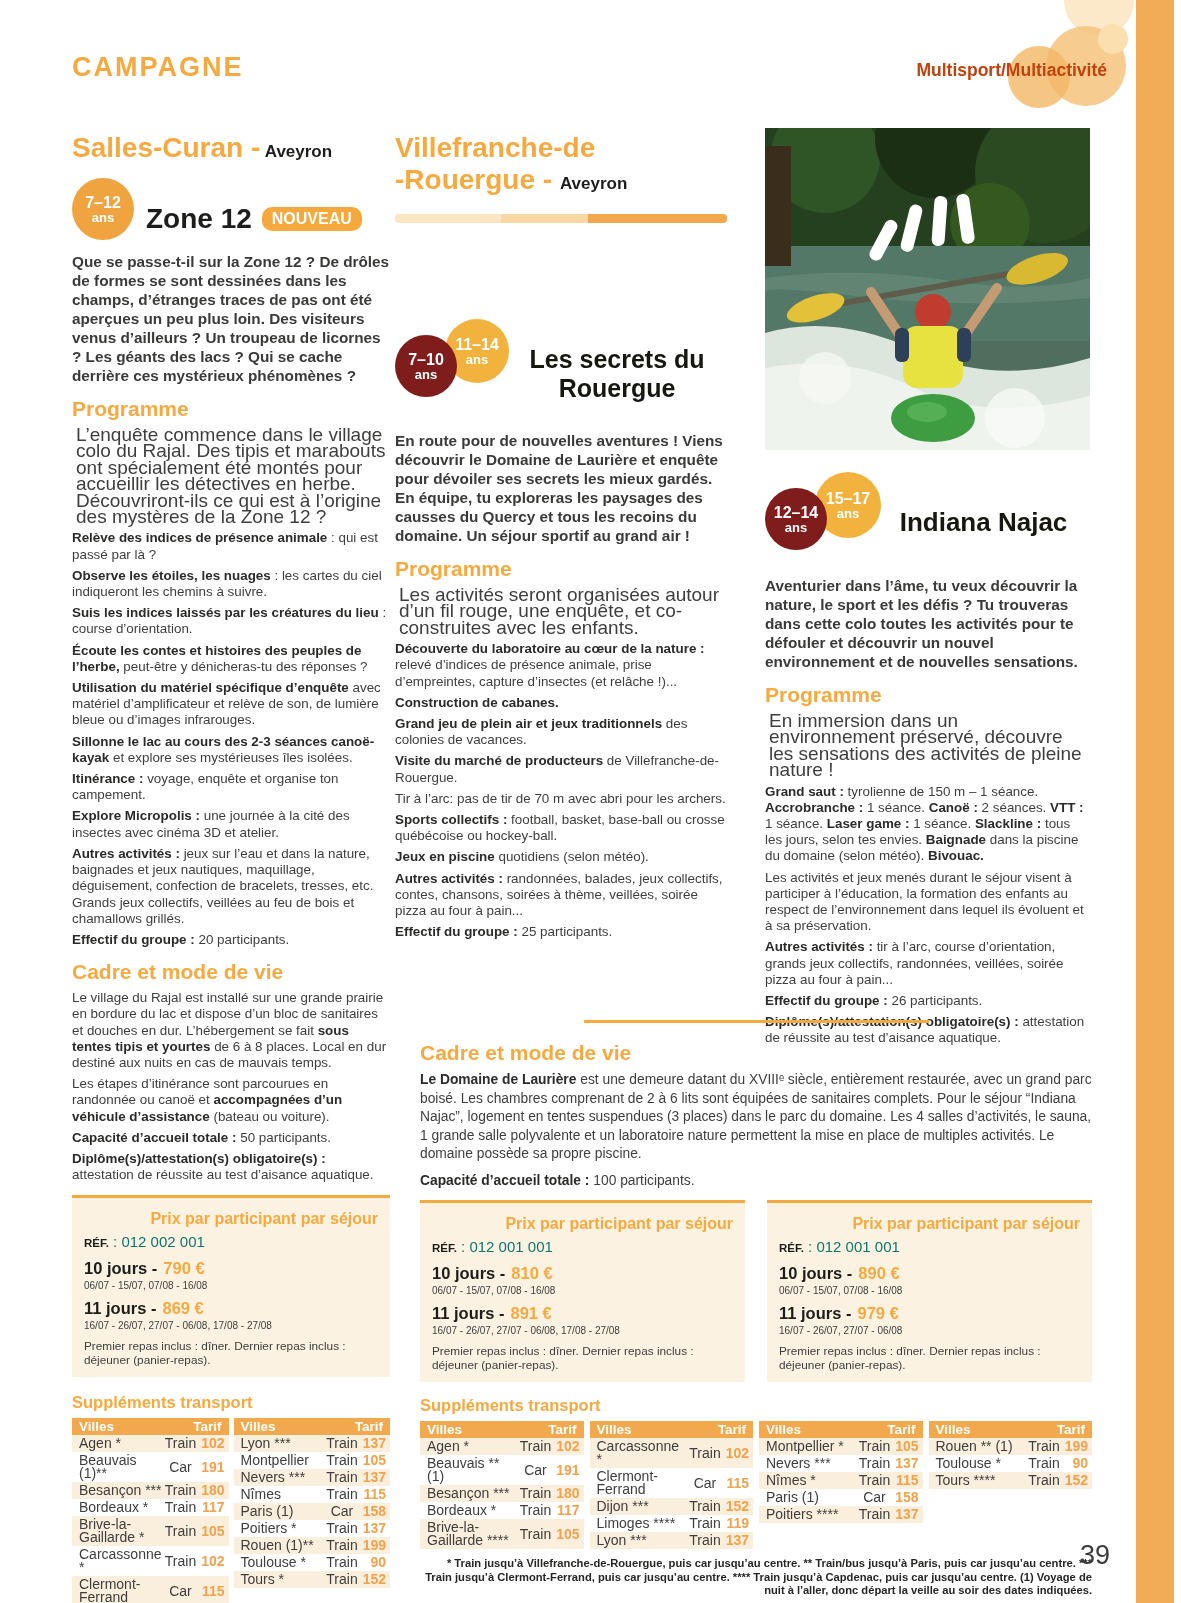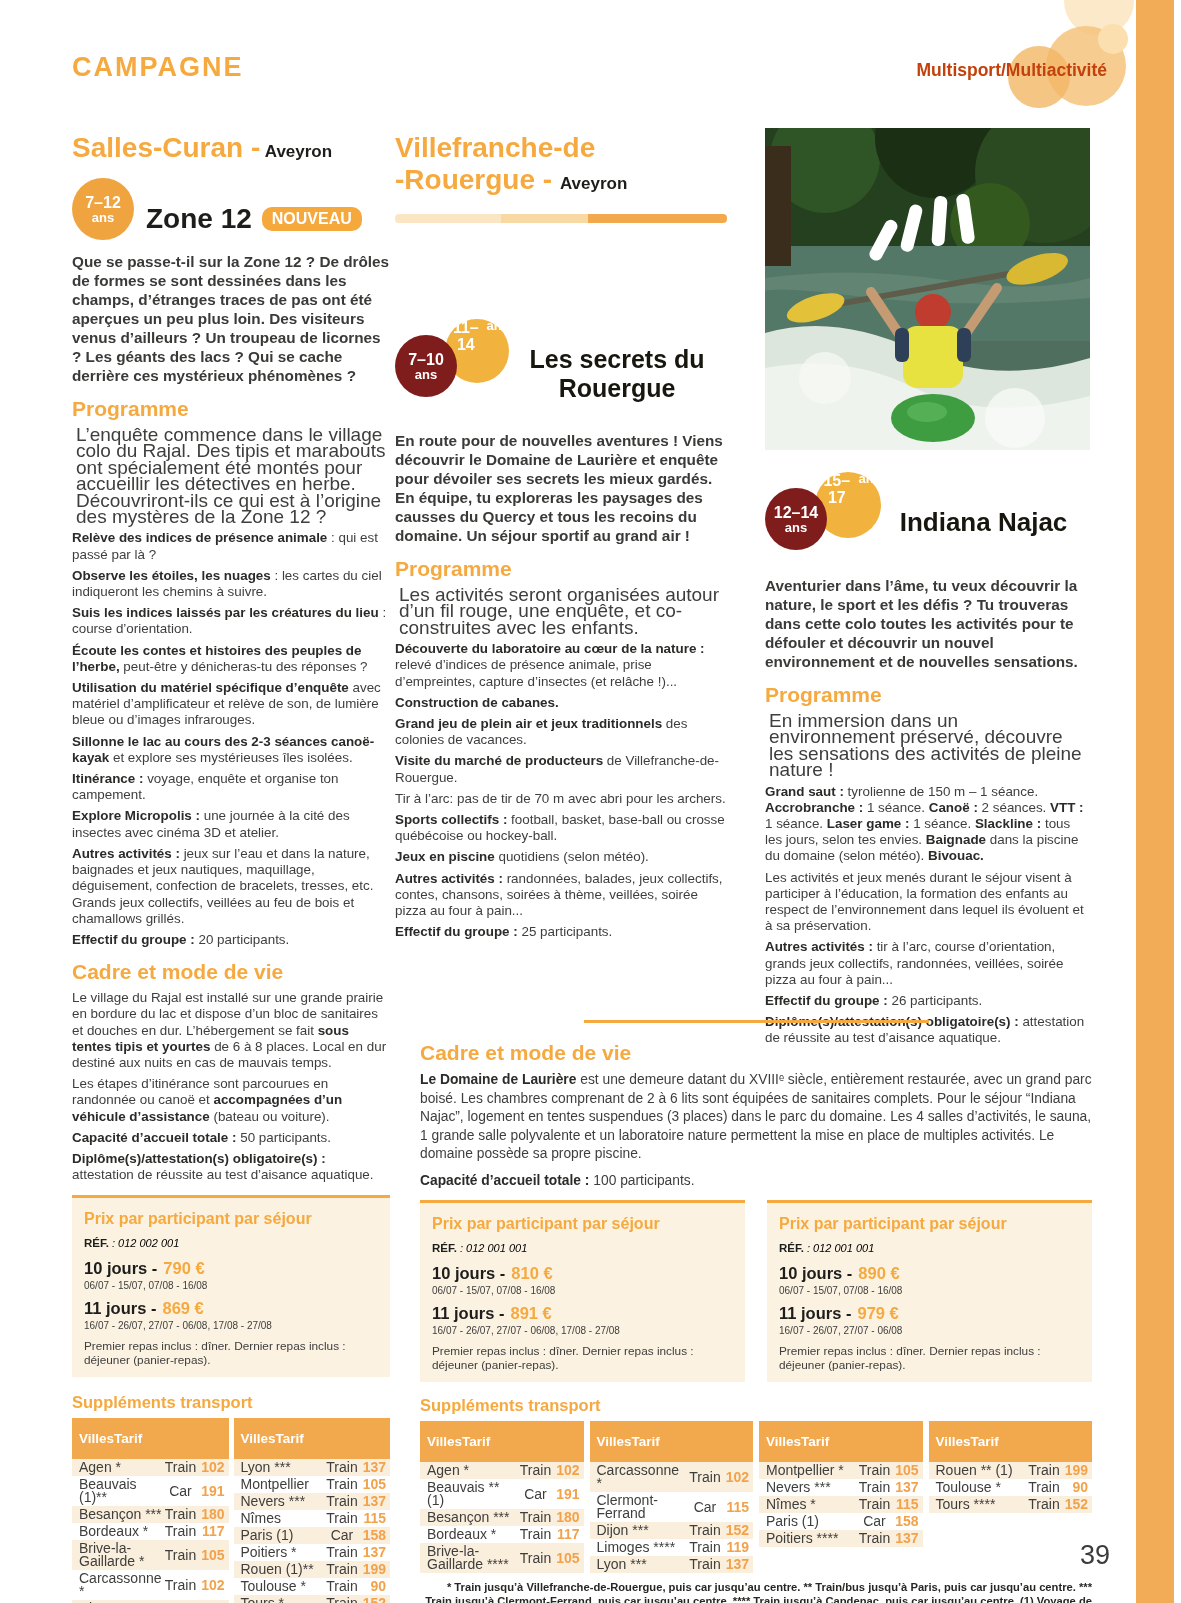--- a/index.html
+++ b/index.html
@@ -35,50 +35,50 @@
   .new-pill{margin-left:10px;background:#F5A83C;color:#fff;font-weight:bold;font-size:16px;
       padding:3px 10px;border-radius:10px;}
   
   .intro{font-weight:bold;font-size:15.3px;line-height:19px;color:#3A3A38;margin:0 0 6px;}
   h3.section{color:#F5A93F;font-size:21px;font-weight:bold;margin:12px 0 6px;}
   .lead{font-size:19px;line-height:16.4px;margin:4px;}
   .pitem{font-size:13.4px;line-height:16.2px;margin:5px 0 0;}
   .pitem strong{color:#2B2B29;}
   
   .pricebox{background:#FBF2E2;border-top:3px solid #F5A93F;padding:8px 12px 10px;margin-top:12px;}
-  .pb-title{color:#F5A93F;font-weight:bold;font-size:16px;margin:4px 0 5px;}
+  .pb-title{color:#F5A93F;font-weight:bold;font-size:16px;margin:4px 0 5px;text-align:right;}
   .pb-ref-label{font-weight:bold;font-size:11.5px;color:#1D1D1B;}
-  .pb-ref-val{font-style:italic;font-size:11px;color:#000000;}
+  .pb-ref-val{font-size:15px;color:#0f766e;}
   .offer{margin-top:8px;}
   .offer-dur{font-weight:bold;font-size:16.5px;color:#1D1D1B;}
   .offer-price{font-weight:bold;font-size:16.5px;color:#F5A93F;margin-left:6px;}
   .offer-dates{font-size:10px;margin-top:2px;}
   .pb-note{font-size:11.8px;line-height:14px;margin-top:8px;}
   
   .suppl-h{color:#F5A93F;font-weight:bold;font-size:16.5px;margin:16px 0 6px;}
   .tables{display:flex;gap:5px;align-items:flex-start;}
   .ttable{flex:1;}
   .thead{background:#F2A84C;color:#fff;font-weight:bold;font-size:13.5px;display:flex;
-      justify-content:flex-start;padding:13px 7px;}
+      justify-content:space-between;padding:1px 7px;}
   .trow{display:flex;align-items:center;font-size:14px;line-height:13px;padding:2px 4px 2px 7px;}
   .tbody .trow:nth-of-type(odd){background:#FAEEDC;}
   .tc-city{flex:1;padding-right:2px;}
   .tc-mode{width:34px;text-align:center;flex:none;}
   .tc-tarif{width:27px;text-align:right;color:#F2A24B;font-weight:bold;flex:none;}
   .fnotes{margin-top:6px;}
   .fnote{font-size:11.2px;line-height:13.5px;font-weight:bold;color:#262624;}
   
   .m-title{font-size:28px;line-height:32px;font-weight:bold;color:#F5A93F;}
   .grad-bar{height:9px;border-radius:4px;margin-top:14px;
       background:linear-gradient(90deg,#FBE6C3 0 32%,#F8D9A4 32% 58%,#F2A84C 58% 100%);}
   .badge-block{position:relative;height:112px;margin-top:96px;}
   .badge-block .b1{position:absolute;left:0;top:16px;width:62px;height:62px;background:#7f1d1d;z-index:2;
       display:flex;flex-direction:column;justify-content:center;}
   .badge-block .b2{position:absolute;left:50px;top:0;width:64px;height:64px;background:#F2B33E;z-index:1;
-      display:flex;flex-direction:row;justify-content:center;}
+      display:flex;flex-direction:column;justify-content:center;}
   .headline{margin-left:112px;padding-top:26px;text-align:center;font-size:25px;line-height:29px;
       font-weight:bold;color:#17170F;}
   
   .photo{width:325px;height:322px;display:block;}
   .col3 .badge-block{margin-top:22px;height:104px;}
   .col3 .badge-block .b2{width:66px;height:66px;}
   .col3 .headline{padding-top:36px;font-size:26px;}
   
   .shared{position:absolute;left:420px;top:1020px;width:672px;}
   .divider{height:3px;background:#F5A93F;width:345px;margin:0 auto;}

